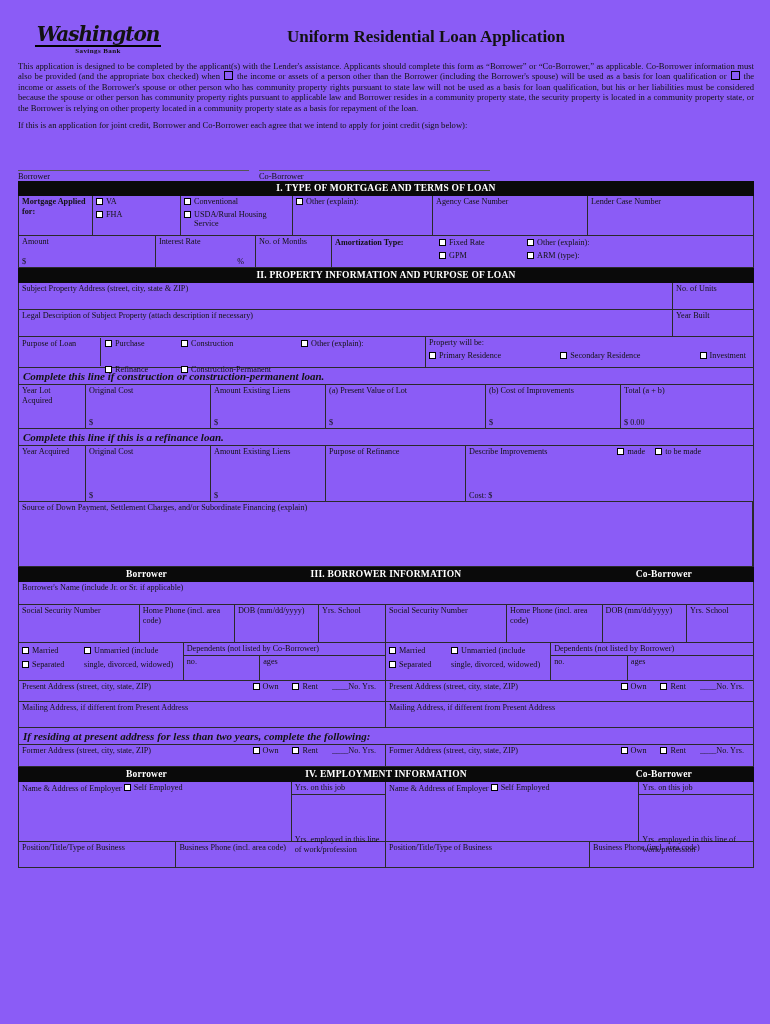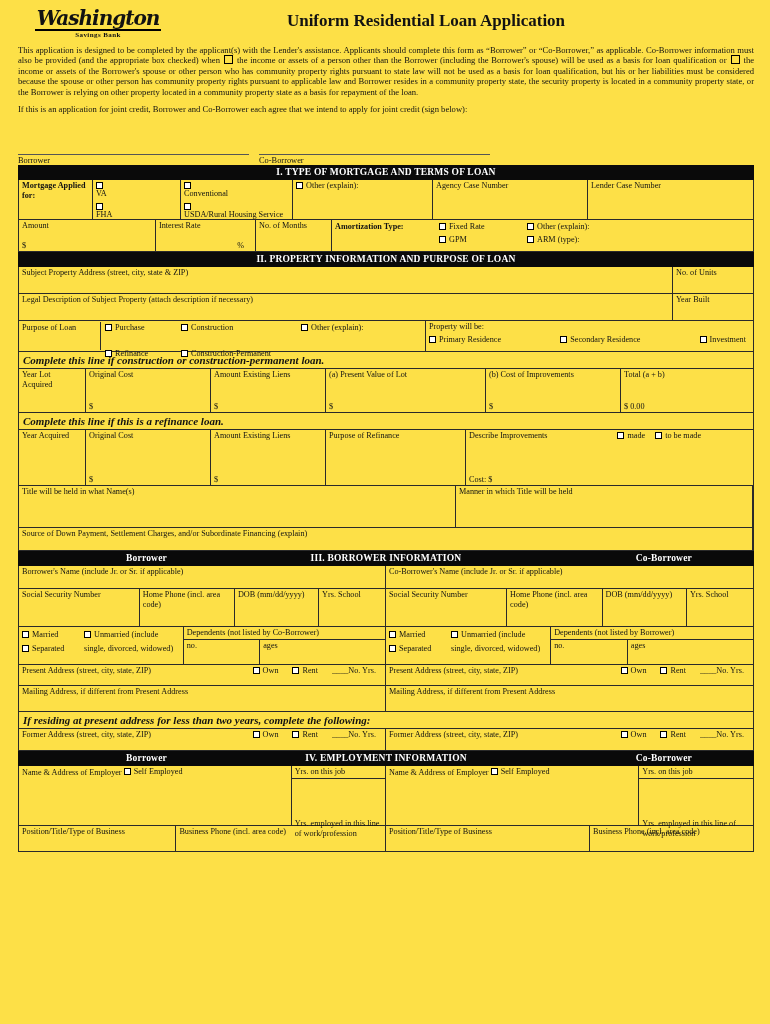--- a/index.html
+++ b/index.html
@@ -1,17 +1,17 @@
 <!DOCTYPE html>
 <html><head>
 <meta charset="utf-8">
 <style>
   *{margin:0;padding:0;box-sizing:border-box;}
   body{width:770px;height:1024px;background:#fff;font-family:"Liberation Serif",serif;color:#121212;overflow:hidden;}
-  .page{width:770px;height:1024px;padding:8px 16px 0 18px;background:#fde047;}
+  .page{width:770px;height:1024px;padding:24px 16px 0 18px;background:#8b5cf6;}
 
   
   .hdr{display:flex;align-items:flex-start;margin-bottom:6px;}
   .logo{width:160px;text-align:center;}
   .logo-name{font-family:"DejaVu Serif",serif;font-weight:bold;font-style:italic;font-size:20px;line-height:1;letter-spacing:-1px;border-bottom:2px solid #000;display:inline-block;padding:0 2px 1px 2px;}
   .logo-sub{font-size:7px;font-weight:bold;letter-spacing:.4px;}
   .title{flex:1;text-align:center;font-size:17px;font-weight:bold;padding-top:3px;padding-right:80px;}
 
   
   .intro{font-size:8.6px;line-height:1.22;text-align:justify;}
@@ -42,21 +42,21 @@
   .pct{margin-top:auto;align-self:flex-end;margin-right:8px;}
 
   
   .cb{display:inline-flex;align-items:flex-start;font-size:8.2px;line-height:1.15;}
   .cb .box{display:inline-block;width:7px;height:7px;border:1px solid #000;flex:none;margin-top:1px;margin-right:3px;background:#fff;}
   .cb.wrap .cbl{white-space:normal;}
   .cbl{white-space:nowrap;}
 
   
   .s1r1{height:40px;}
-  .s1r1 .stack .cb{display:flex;margin-bottom:3px;flex-direction:column;}
+  .s1r1 .stack .cb{display:flex;margin-bottom:3px;}
   .s1r2{height:31px;}
   .amort{flex-direction:row !important;align-items:flex-start;}
   .amort .al{width:86px;padding-top:1px;}
   .amort .agrid{flex:1;display:grid;grid-template-columns:88px auto;row-gap:3px;padding-left:18px;padding-top:1px;}
 
   
   .purpcell{flex-direction:row !important;padding:1px 0 !important;}
   .purplbl{width:82px;padding:1px 3px;border-right:1px solid #2a2a2a;}
   .purpboxes{flex:1;display:grid;grid-template-columns:76px 120px auto;row-gap:16px;padding:1px 4px;}
   .propcell .pline{display:flex;justify-content:space-between;margin-top:3px;padding-right:4px;}
@@ -298,52 +298,39 @@
           <span class="cb">
               <span class="box"></span>
               <span class="cbl">to be made</span>
             </span>
         </span>
         <span class="dollar">Cost: $</span>
       </div>
     </div>
     <div class="r" style="min-height:64px">
       <div style="flex:1;display:flex;flex-direction:column;border-right:1px solid #2a2a2a;">
-        <div class="r" style="height:42px;border-bottom:1px solid #2a2a2a;">
-          <div class="c" style="width:437px">
-              <span>Title will be held in what Name(s)</span>
-            </div>
-          <div class="c" style="flex:1;border-right:none;">
-              <span>Manner in which Title will be held</span>
-            </div>
-        </div>
         <div class="r" style="flex:1;border-bottom:none;">
           <div class="c" style="flex:1;border-right:none;">
               <span>Source of Down Payment, Settlement Charges, and/or Subordinate Financing (explain)</span>
             </div>
         </div>
       </div>
     </div>
   </div>
 
   <div class="bar">
     <span class="bl">Borrower</span>
     <span>III. BORROWER INFORMATION</span>
     <span class="br">Co-Borrower</span>
   </div>
   <div class="grid">
     <div class="r" style="height:23px">
       <div class="half">
           <div class="c" style="flex:1;border-right:none;">
             <span>Borrower's Name (include Jr. or Sr. if applicable)</span>
-          </div>
-        </div>
-      <div class="half">
-          <div class="c" style="flex:1;border-right:none;">
-            <span>Co-Borrower's Name (include Jr. or Sr. if applicable)</span>
           </div>
         </div>
     </div>
     <div class="r" style="height:38px">
       <div class="half">
         <div class="c" style="width:33%">
             <span>Social Security Number</span>
           </div>
         <div class="c" style="width:26%">
             <span>Home Phone (incl. area code)</span>

